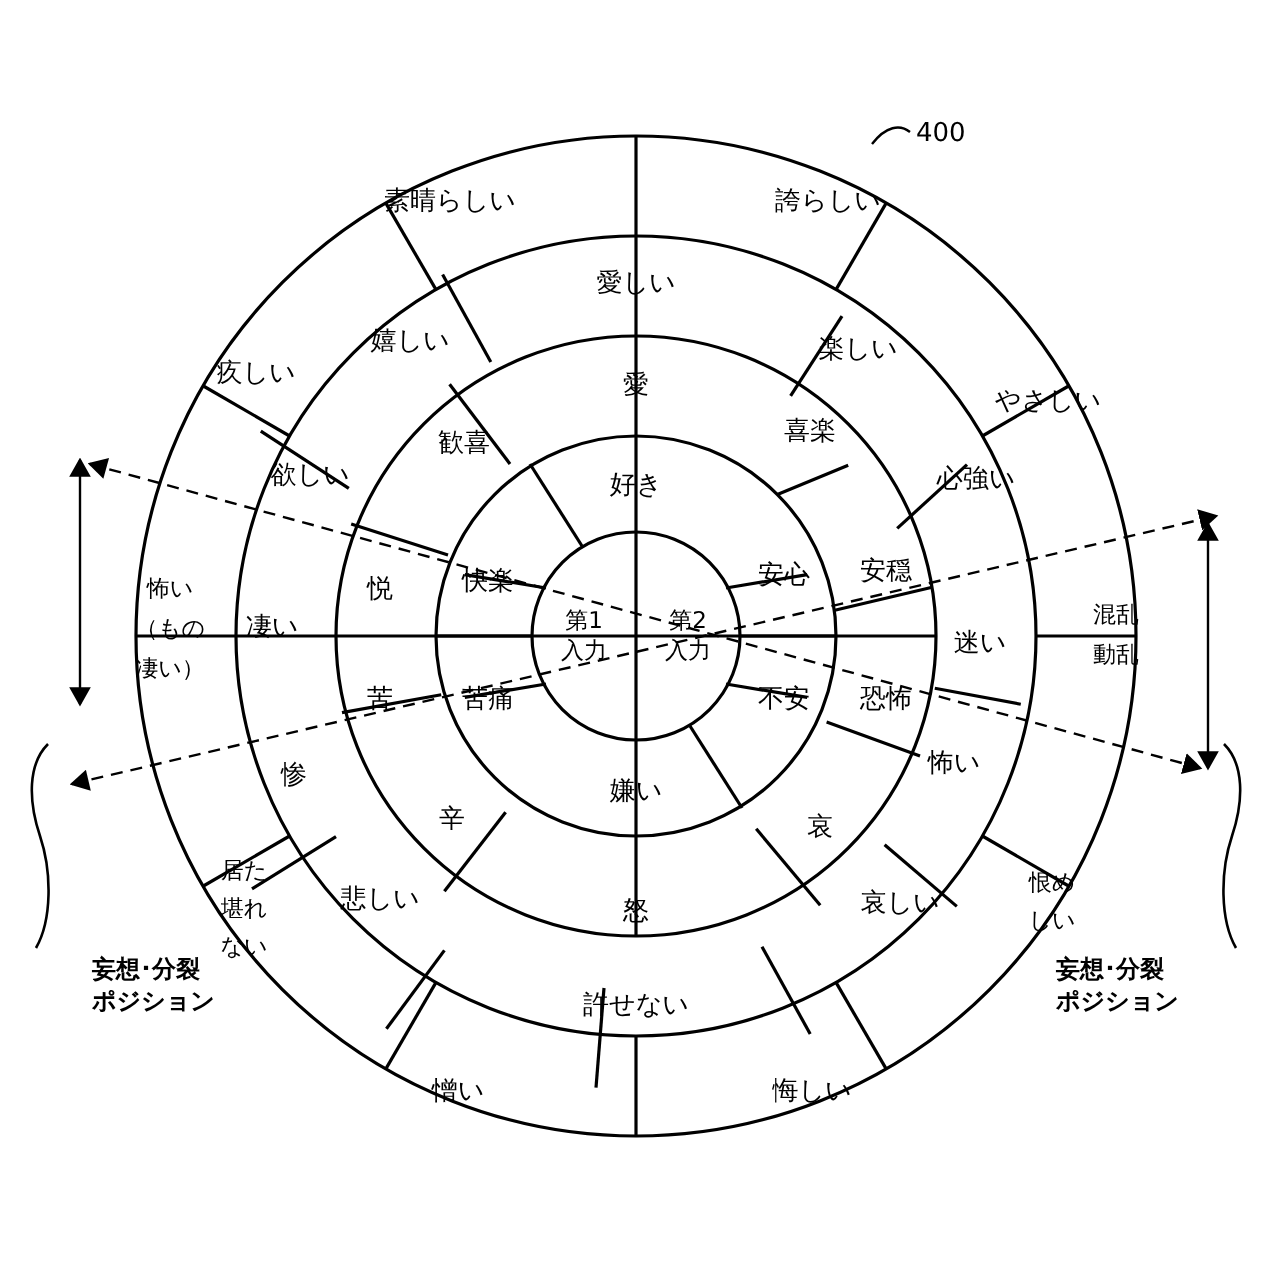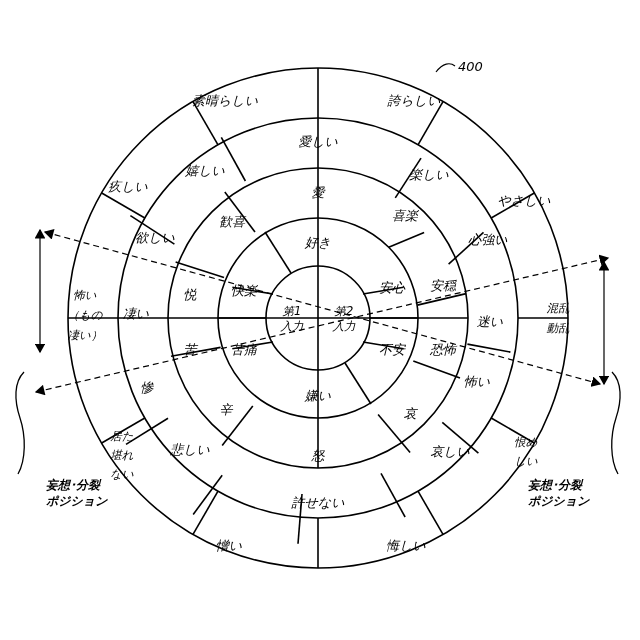--- a/index.html
+++ b/index.html
@@ -10,21 +10,20 @@
   body {
     width: 640px;
     height: 640px;
     font-family: "DejaVu Sans", "Liberation Sans", sans-serif;
     overflow: hidden;
   }
   #stage {
     position: relative;
     width: 509px;
     height: 640px;
-    font-style: italic;
   }
   svg#diagram {
     position: absolute;
     left: 0;
     top: 0;
     width: 640px;
     height: 640px;
   }
   .ring-line {
     fill: none;

